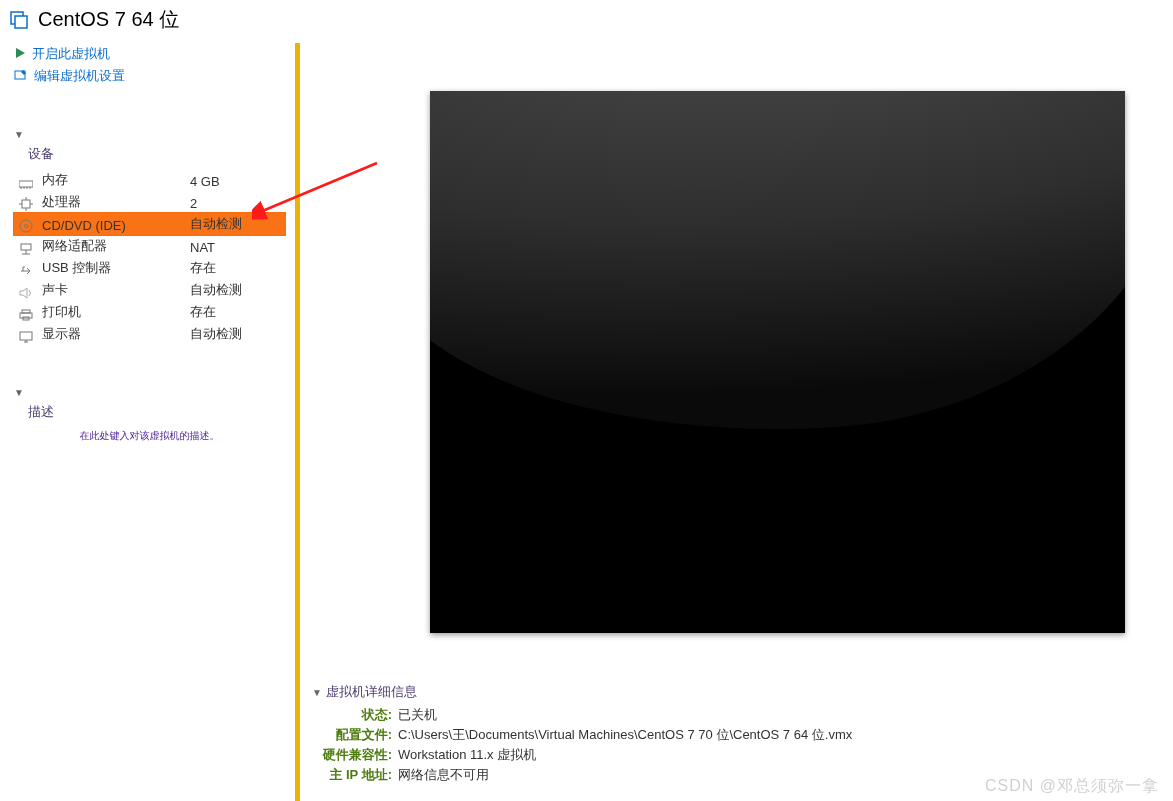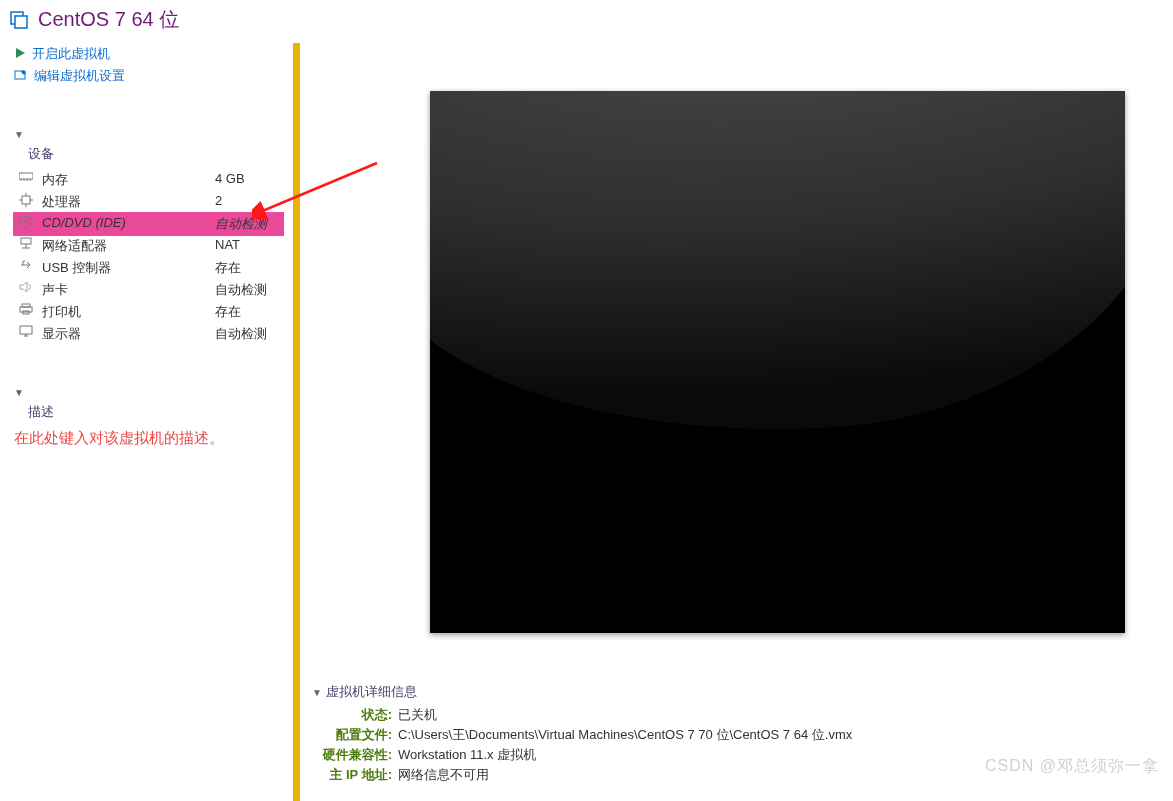--- a/index.html
+++ b/index.html
@@ -14,33 +14,33 @@
     overflow: hidden;
     position: relative;
   }
   .header {
     display: flex;
     align-items: center;
     padding: 6px 8px 10px 8px;
     gap: 8px;
   }
   .header .title {
-    color: #701a75;
+    color: #000000;
     font-size: 20px;
     font-weight: 400;
   }
   .tabs-icon svg { display:block; }
   .layout {
     display: flex;
     height: calc(100% - 42px);
   }
   .sidebar {
     width: 300px;
     padding: 0 10px 0 14px;
-    border-right: 7px solid #eab308;
+    border-right: 5px solid #eab308;
   }
   .action-link {
     display: flex;
     align-items: center;
     gap: 6px;
     color: #0a6ed1;
     padding: 2px 0;
     cursor: pointer;
   }
   .section-header {
@@ -54,48 +54,47 @@
     cursor: pointer;
   }
   .section-header .arrow {
     color: #666;
     font-size: 10px;
   }
   .section-header .label { color:#4b3a6e;margin-top:40px; }
   .device-list { }
   .device-row {
     display: flex;
-    align-items: flex-start;
+    align-items: flex-end;
     padding: 2px 4px;
     gap: 8px;
     cursor: default;
   }
   .device-row .icon {
     width: 16px;
     display:flex; justify-content:center;
     color:#777;
   }
   .device-row .name {
     flex: 0 0 140px;
     color: #333;
   }
   .device-row .value {
     color: #333;
-    margin-left: 25px;
   }
   .device-row.selected {
     border: 1px dotted #888;
-    background: #ec4899;
+    background: #f97316;
     margin: -1px;
-    font-style: italic;
   }
   .desc-text {
-    color: #ef4444;
-    font-size: 15px;
+    color: #4c1d95;
+    font-size: 10px;
     padding: 2px 0;
+    text-align: center;
   }
   .main {
     flex: 1;
     position: relative;
     display:flex;
     flex-direction: column;
   }
   .preview-area {
     flex: 0 0 auto;
     padding: 48px 0 0 130px;
@@ -143,21 +142,21 @@
     width: 80px;
     text-align: right;
     font-weight: bold;
     color: #4d7c0f;
     margin-right: 6px;
   }
   .detail-row .v { color:#333; }
   .watermark {
     position: absolute;
     right: 14px;
-    bottom: 24px;
+    bottom: 4px;
     color: rgba(120,120,120,0.35);
     font-size: 16px;
     letter-spacing: 1px;
     pointer-events:none;
   }
 </style>
 </head>
 <body>
 
 <div class="header">

